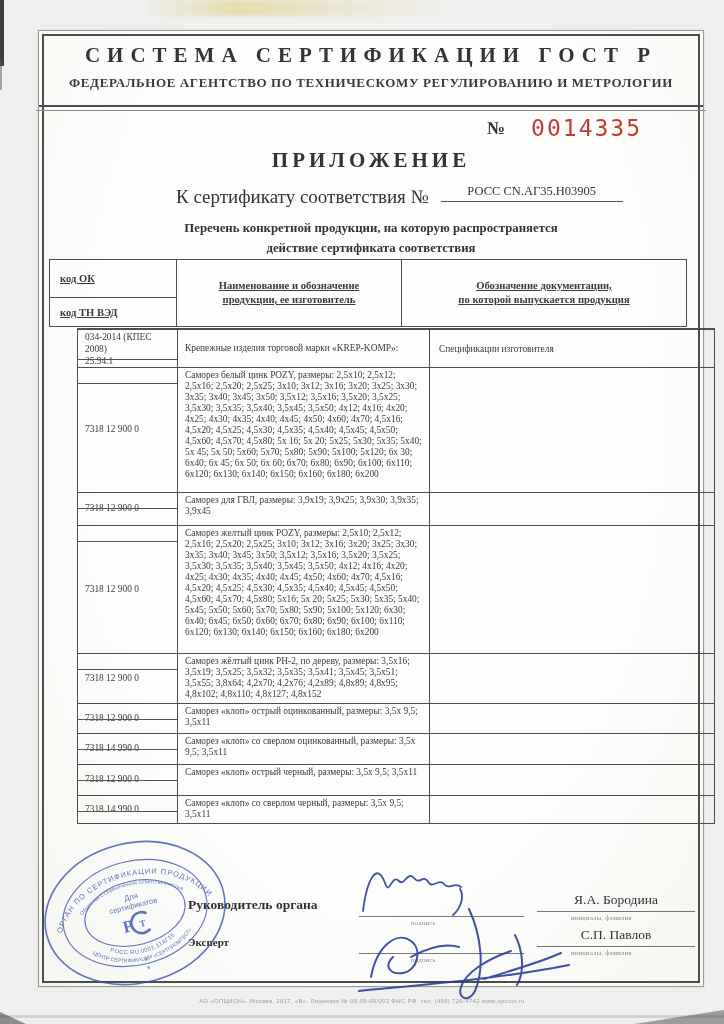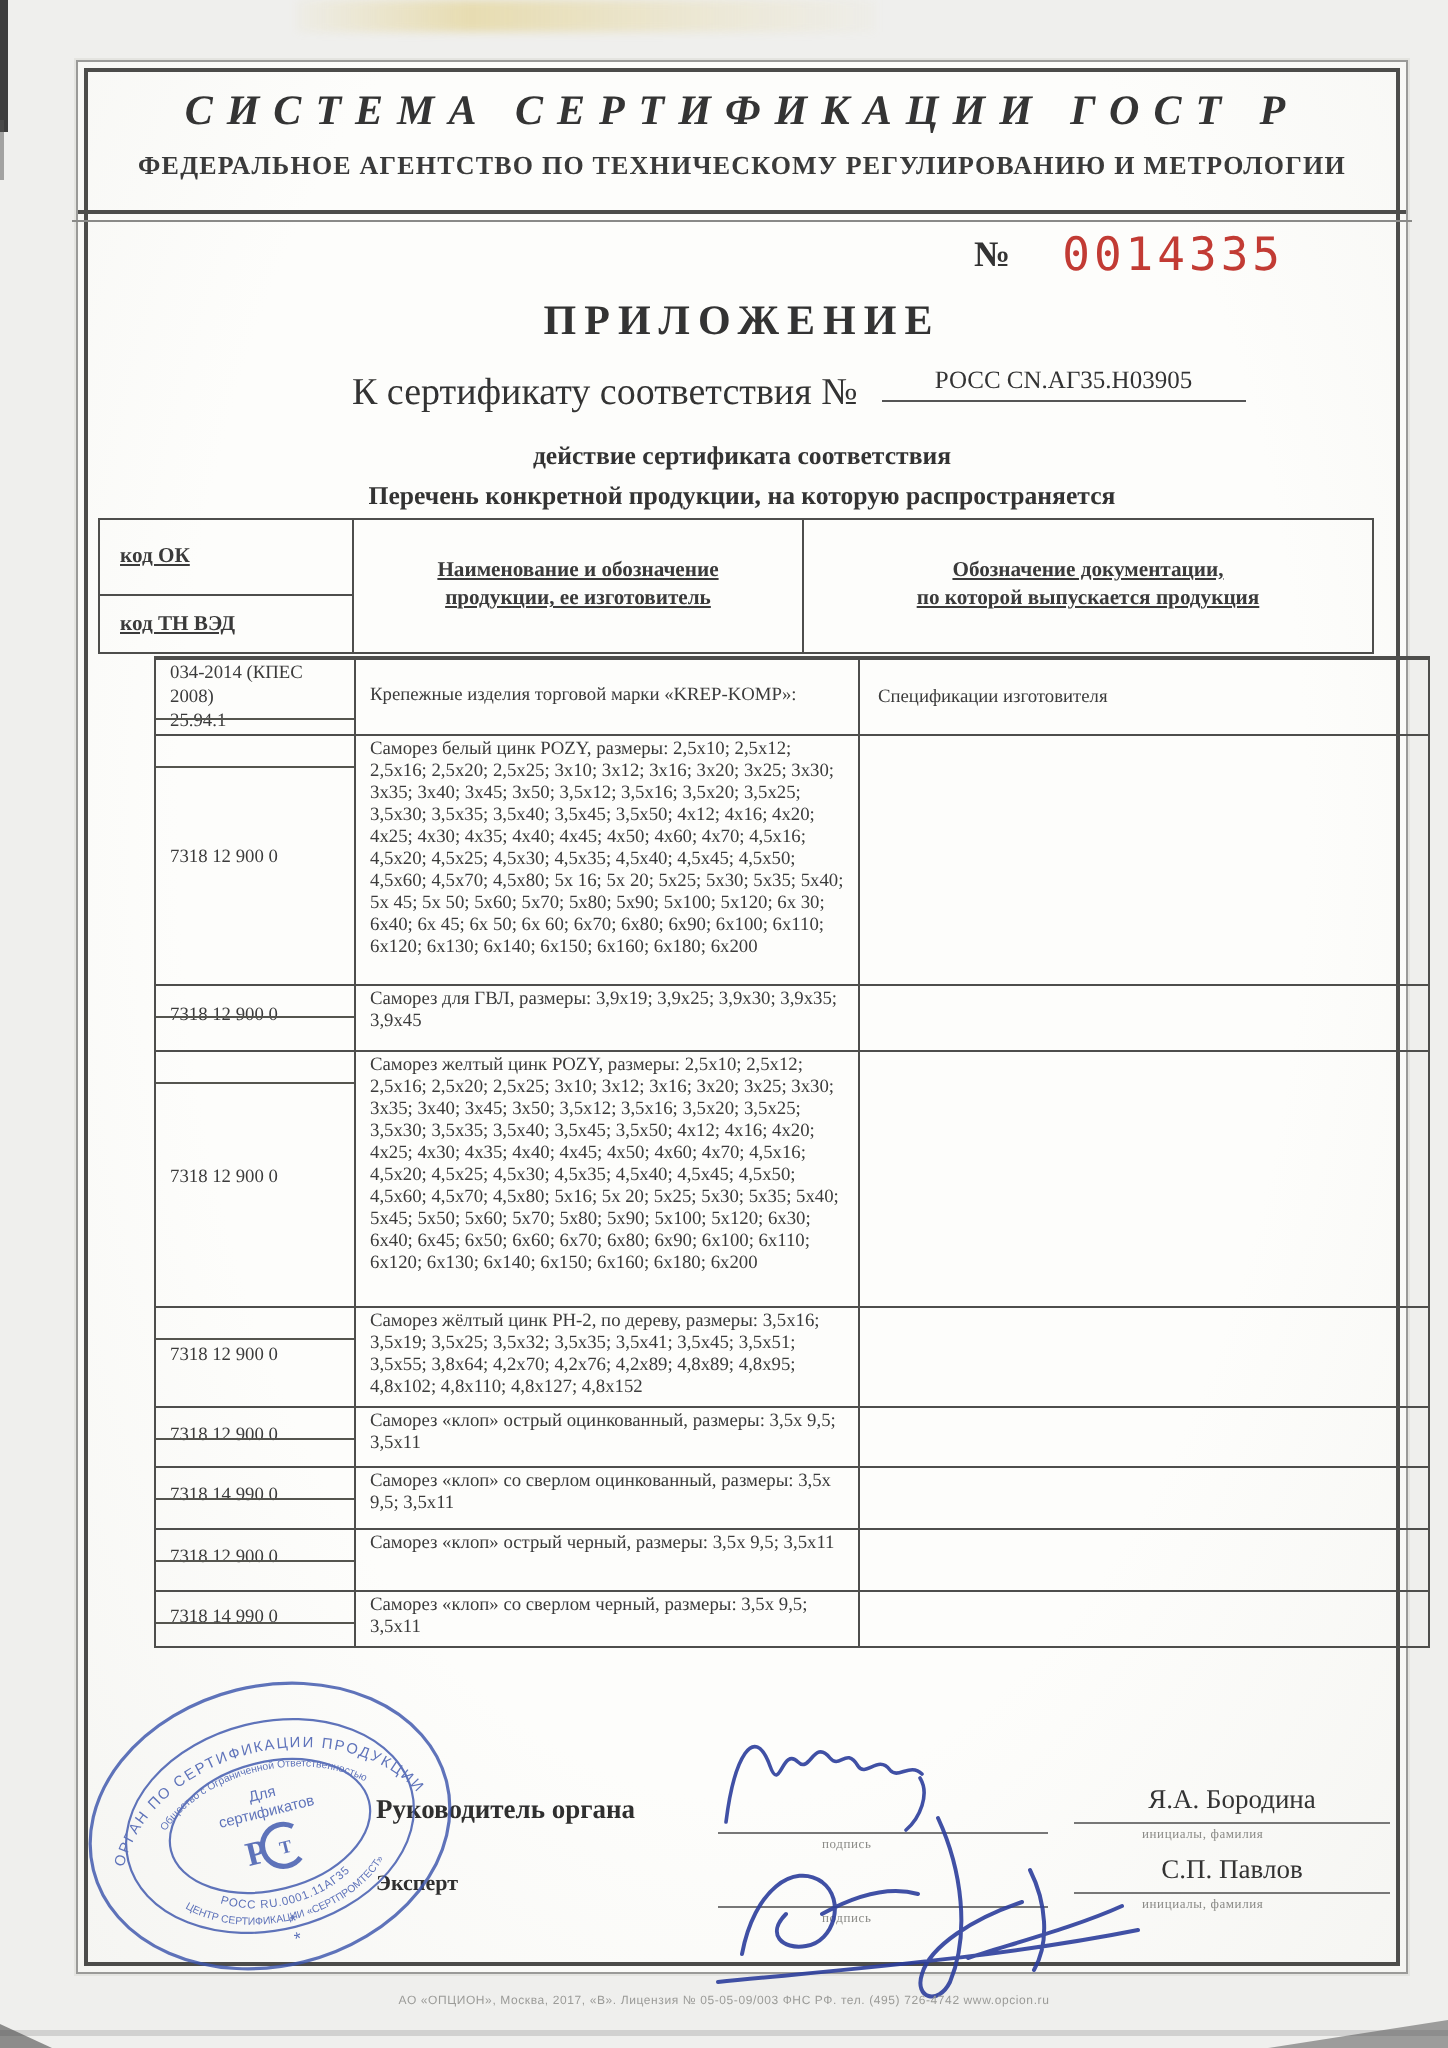--- a/index.html
+++ b/index.html
@@ -22,21 +22,21 @@
   
   .page{position:absolute;left:38px;top:30px;width:664px;height:955px;
     background:radial-gradient(ellipse at 50% 40%, #fdfdfb 60%, #f5f5f2 100%);
     border:1px solid #9a9a98;box-shadow:0 0 0 1px #e4e4e0;}
   .page-inner{position:absolute;left:3px;top:3px;right:3px;bottom:3px;border:2px solid #4c4c4a;}
 
   
   .letterhead{position:absolute;left:0;right:0;top:0;height:74px;text-align:center;
     border-bottom:2px solid #4c4c4a;}
   .letterhead::after{content:"";position:absolute;left:-3px;right:-3px;bottom:-6px;border-bottom:1px solid #8a8a88;}
-  .sys-title{margin-top:12px;font-size:21px;font-weight:bold;letter-spacing:7px;color:#343434;font-style:italic;}
+  .sys-title{margin-top:12px;font-size:21px;font-weight:bold;letter-spacing:7px;color:#343434;}
   .agency{margin-top:7px;font-size:13px;font-weight:bold;letter-spacing:.6px;color:#3a3a3a;}
 
   .blank-no{position:absolute;left:448px;top:84px;white-space:nowrap;}
   .blank-no .nosym{font-size:18px;font-weight:bold;color:#333;vertical-align:2px;}
   .blank-no .nodigits{font-family:"DejaVu Sans Mono", monospace;font-size:23px;color:#c23b34;letter-spacing:2px;margin-left:22px;}
 
   .doc-title{position:absolute;left:0;right:0;top:117px;text-align:center;
     font-size:21px;font-weight:bold;letter-spacing:4px;color:#333;}
 
   .cert-line{position:absolute;left:137px;top:155px;white-space:nowrap;}
@@ -108,22 +108,22 @@
   </div>
 
   <div class="doc-title">ПРИЛОЖЕНИЕ</div>
 
   <div class="cert-line">
     <span class="cert-label">К сертификату соответствия №</span>
     <span class="cert-no-box">РОСС CN.АГ35.Н03905</span>
   </div>
 
   <div class="subtitle">
+    <div>Перечень конкретной продукции,  на которую распространяется</div>
     <div>действие сертификата соответствия</div>
-    <div>Перечень конкретной продукции,  на которую распространяется</div>
   </div>
 
   <table class="tbl head-tbl">
     <colgroup>
         <col style="width:127px">
         <col style="width:225px">
         <col>
       </colgroup>
     <tbody>
       <tr style="height:38px">

